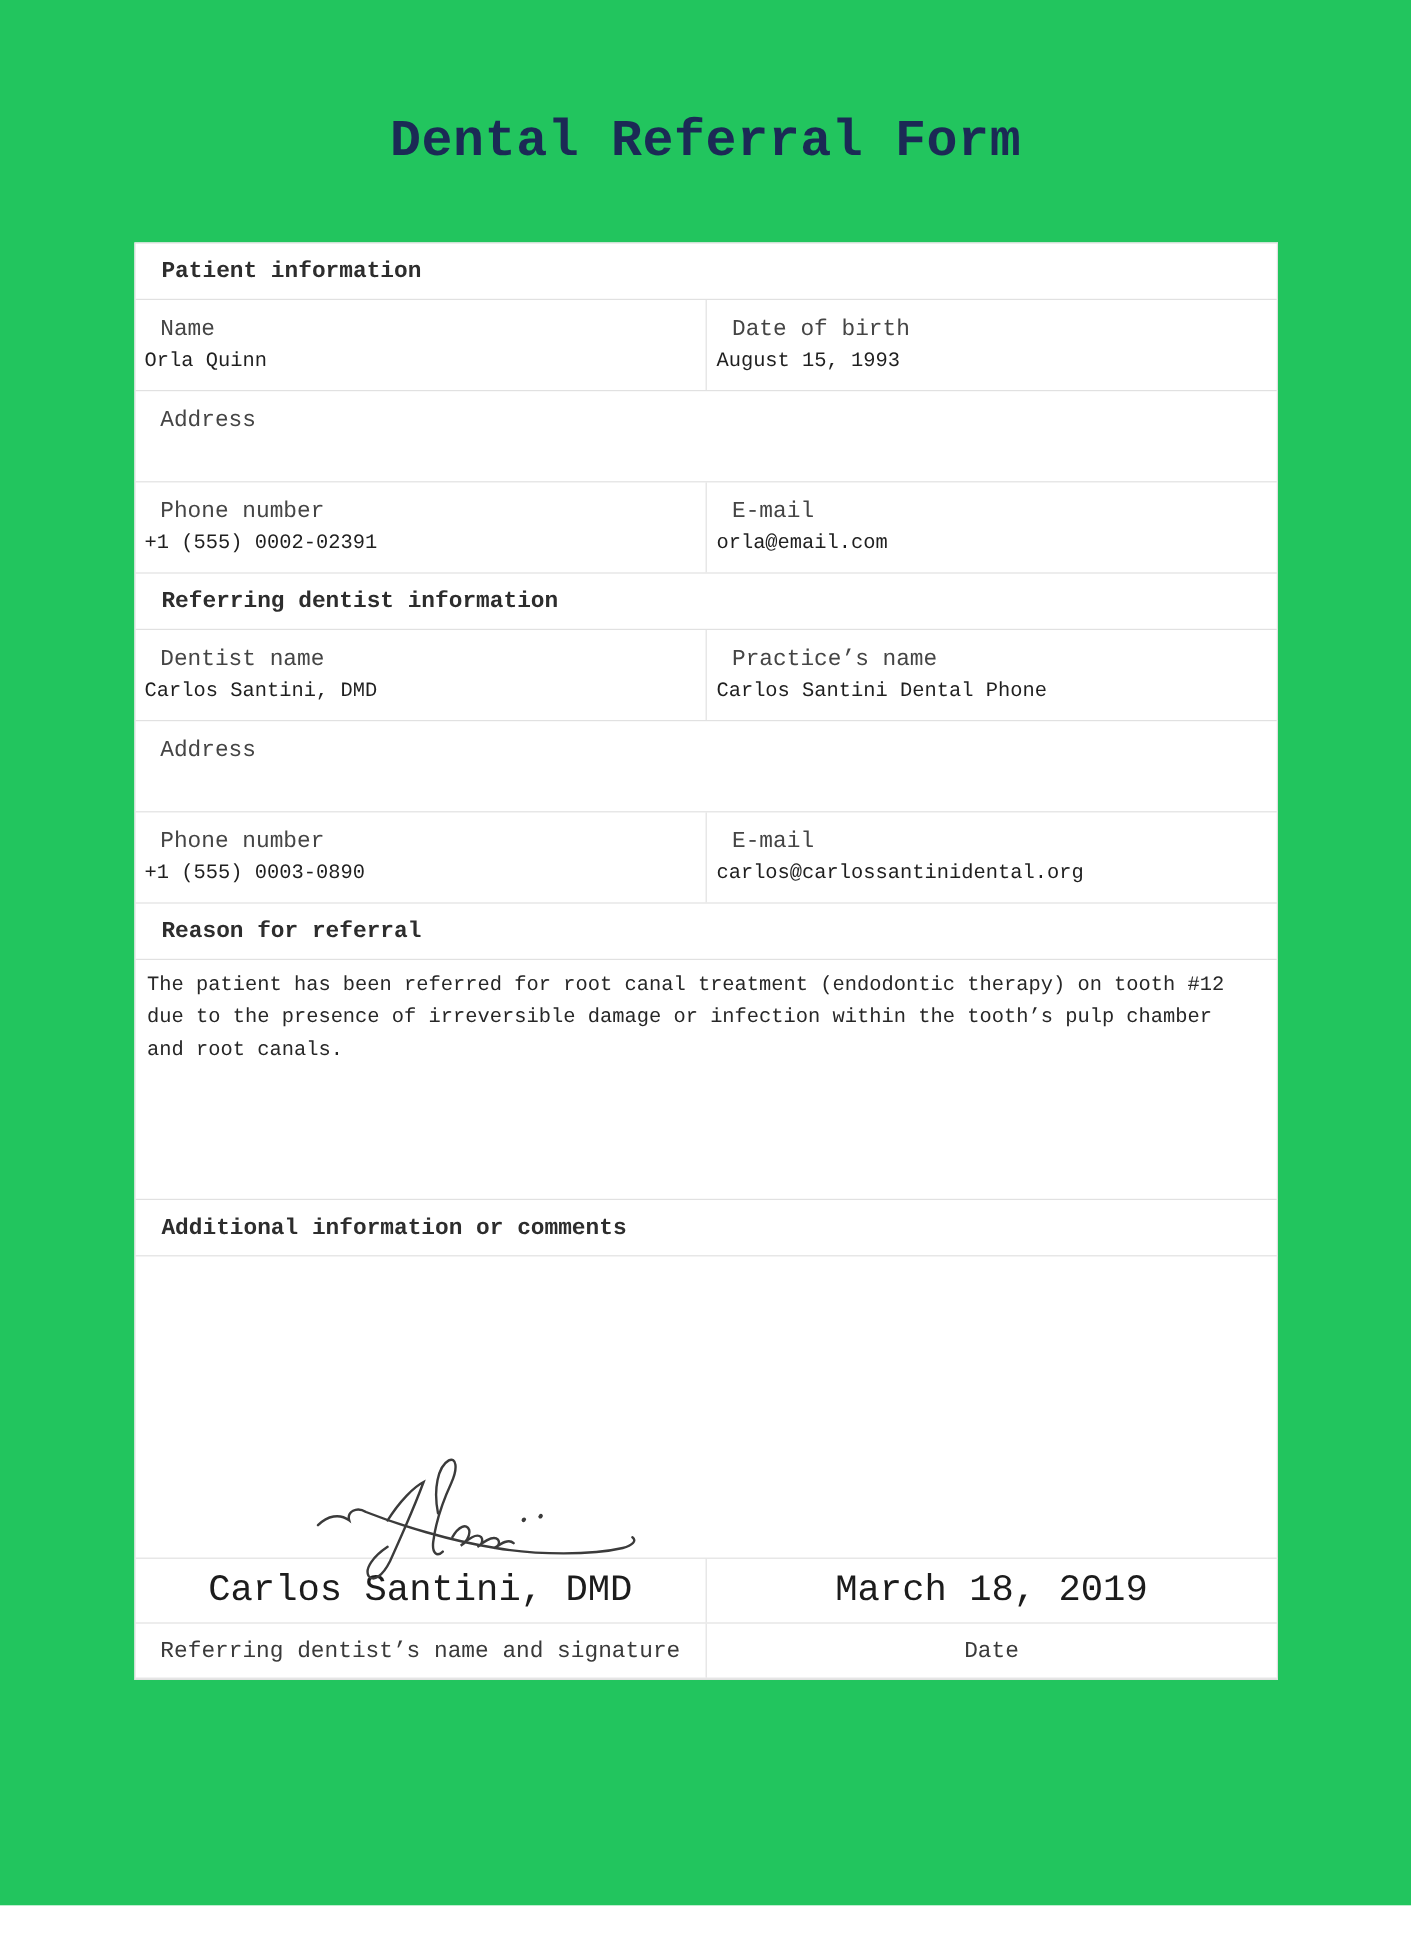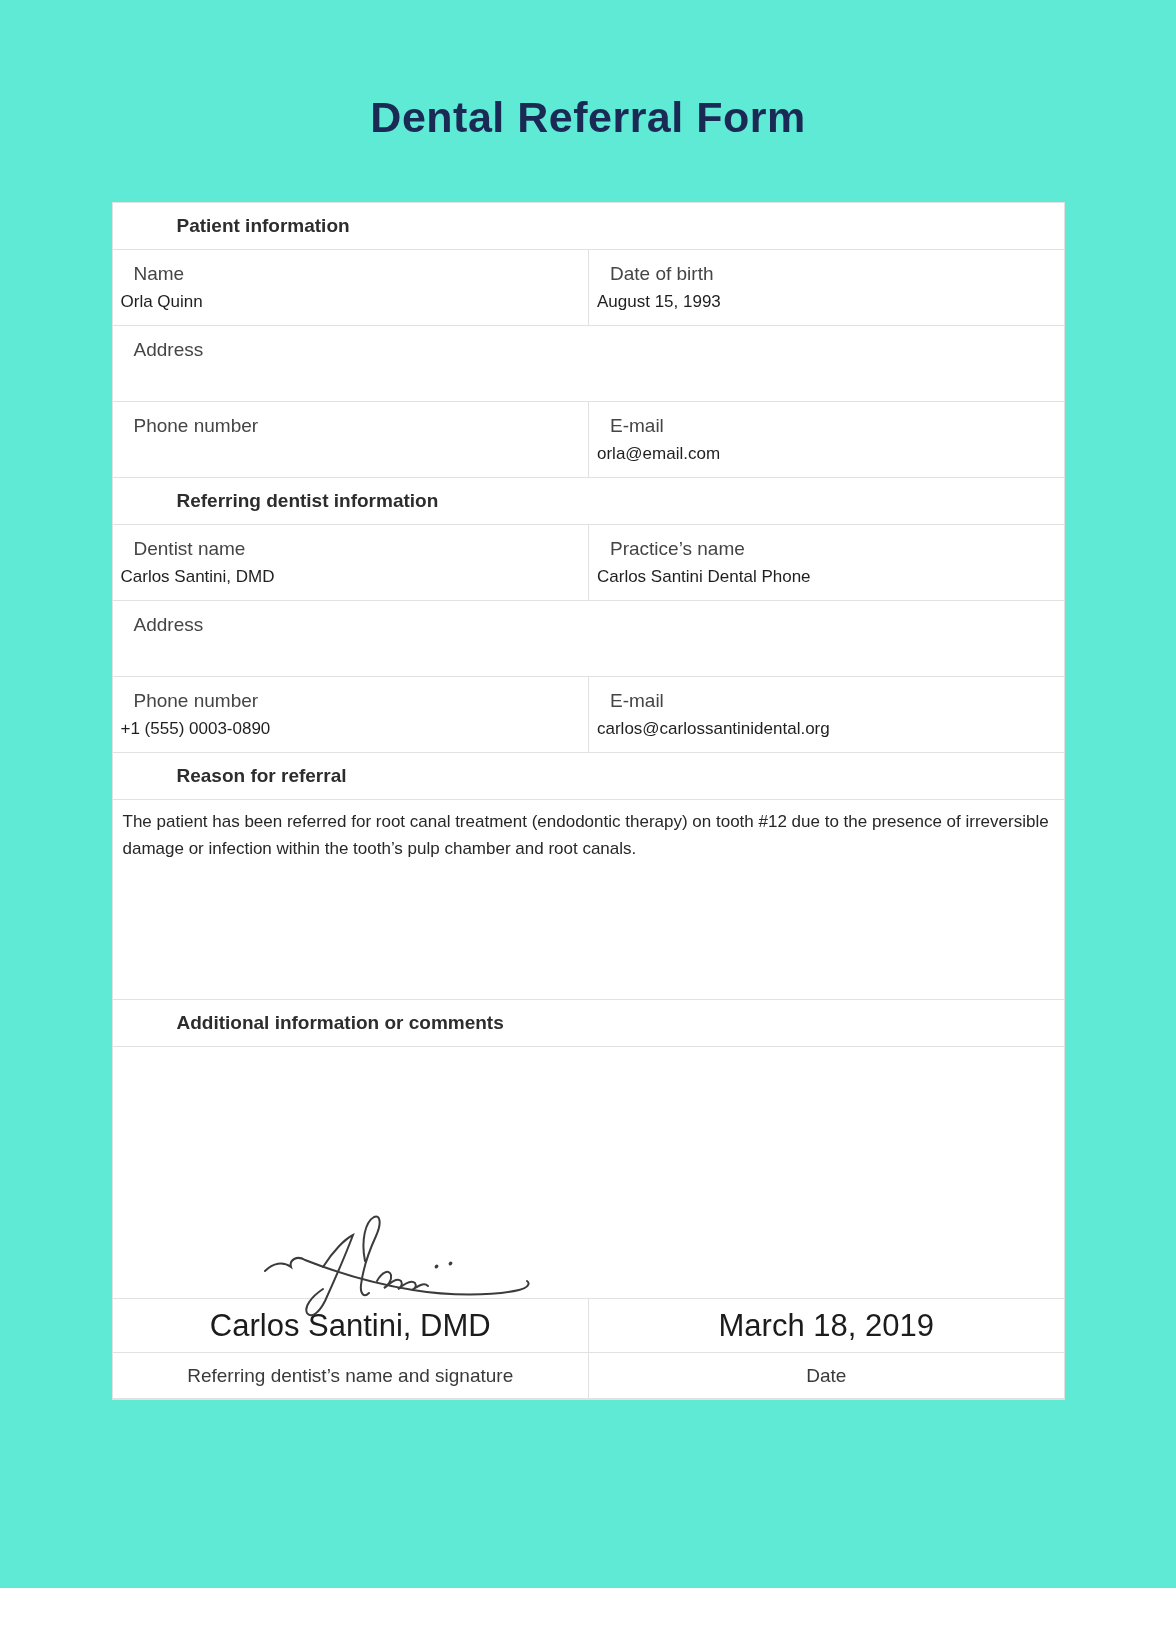--- a/index.html
+++ b/index.html
@@ -5,22 +5,23 @@
   * { box-sizing: border-box; margin: 0; padding: 0; }
   html, body {
     width: 1176px;
     background: #ffffff;
     font-family: "Liberation Sans", "DejaVu Sans", sans-serif;
   }
   .page {
     position: relative;
     width: 1176px;
     height: 1588px;
-    background: #5eead4;
+    background: #22c55e;
     overflow: hidden;
+    font-family: Liberation Mono, monospace;
   }
   .title {
     padding-top: 95px;
     text-align: center;
     font-size: 43px;
     line-height: 1.05;
     font-weight: bold;
     letter-spacing: 0.5px;
     color: #1b2a55;
   }
@@ -35,21 +36,21 @@
     display: flex;
     width: 100%;
     border-bottom: 1px solid #e1e1e1;
   }
   .row:last-child { border-bottom: none; }
   .cell { flex: 1 1 50%; min-width: 0; }
   .cell + .cell { border-left: 1px solid #e1e1e1; }
   .cell.full { flex: 1 1 100%; }
 
   
-  .h-section { height: 47px; padding-left: 42px; }
+  .h-section { height: 47px; }
   .h-field   { height: 76px; }
   .h-reason  { height: 200px; }
   .h-comments{ height: 252px; }
   .h-sig     { height: 54px; }
   .h-siglab  { height: 46px; }
 
   .section-cell {
     display: flex;
     align-items: center;
     padding-left: 22px;
@@ -134,20 +135,21 @@
 
     <div class="row h-field">
       <div class="cell full field-cell">
         <span class="field-label">Address</span>
       </div>
     </div>
 
     <div class="row h-field">
       <div class="cell field-cell">
         <span class="field-label">Phone number</span>
+        <span class="field-value">+1 (555) 0002-02391</span>
       </div>
       <div class="cell field-cell">
         <span class="field-label">E-mail</span>
         <span class="field-value">orla@email.com</span>
       </div>
     </div>
 
     <div class="row h-section">
       <div class="cell full section-cell">Referring dentist information</div>
     </div>

